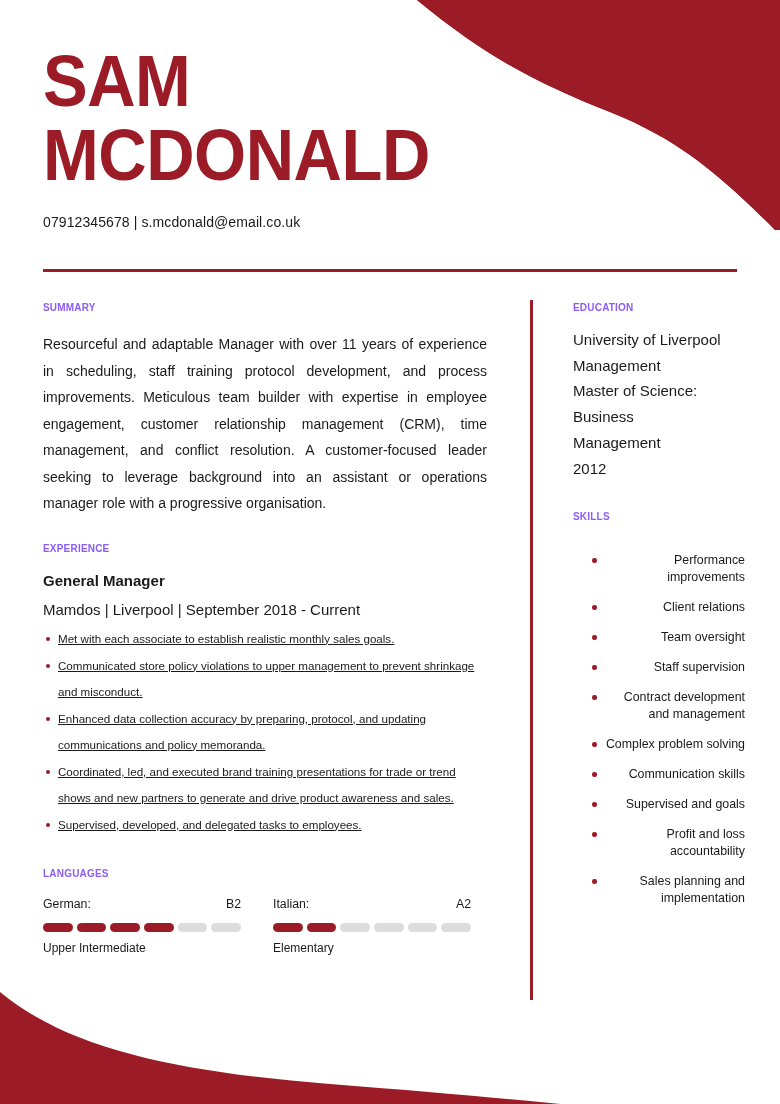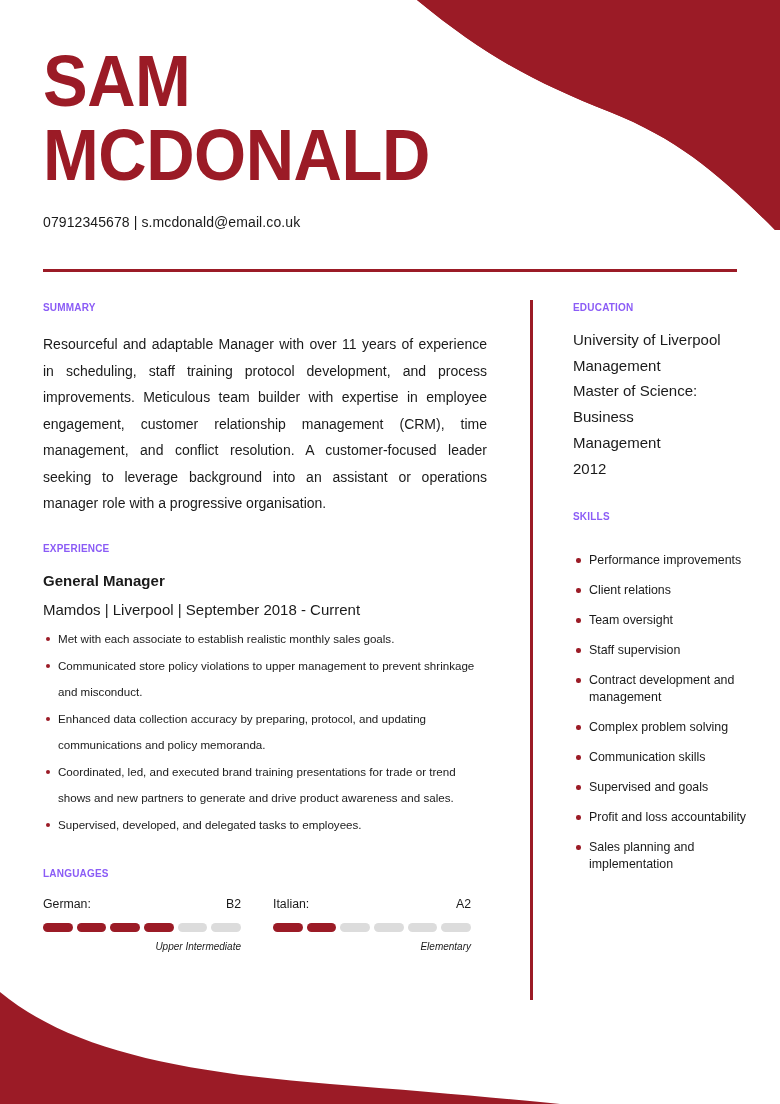--- a/index.html
+++ b/index.html
@@ -108,20 +108,21 @@
     list-style: none;
     margin: 0;
     padding: 0;
   }
   ul.bullets li {
     position: relative;
     padding-left: 15px;
     font-size: 11.6px;
     line-height: 26px;
     margin: 0 0 1px 0;
+    text-decoration: underline;
   }
   ul.bullets li::before {
     content: "";
     position: absolute;
     left: 3px;
     top: 11px;
     width: 4px;
     height: 4px;
     border-radius: 50%;
     background: #9B1B26;
@@ -129,22 +130,23 @@
 
   
   .edu-line {
     font-size: 15px;
     line-height: 25.7px;
     margin: 0;
   }
   .skills-title { margin-top: 30px; margin-bottom: 30px; }
   ul.skills {
     list-style: none;
-    margin: 0;
+    margin: 16px;
     padding: 0;
+    text-align: right;
   }
   ul.skills li {
     position: relative;
     padding-left: 16px;
     font-size: 12.4px;
     line-height: 17px;
     margin-bottom: 13px;
   }
   ul.skills li::before {
     content: "";
@@ -160,21 +162,20 @@
   
   .languages {
     position: absolute;
     left: 43px;
     top: 868px;
     width: 444px;
   }
   .lang-grid {
     display: flex;
     gap: 32px;
-    text-align: right;
   }
   .lang-item { width: 198px; }
   .lang-head {
     display: flex;
     justify-content: space-between;
     font-size: 12.3px;
     margin-bottom: 12px;
   }
   .pills {
     display: flex;
@@ -182,23 +183,22 @@
     margin-bottom: 9px;
   }
   .pill {
     width: 30px;
     height: 9px;
     border-radius: 5px;
     background: #DCDCDC;
   }
   .pill.on { background: #9B1B26; }
   .lang-level {
-    font-size: 10px;
+    font-size: 12px;
     color: #1a1a1a;
-    font-style: italic;
   }
 </style>
 </head>
 <body>
 
 <div class="page">
 
   <svg class="deco-top" viewBox="0 0 400 230" preserveAspectRatio="none">
     <path d="M 37 0 L 400 0 L 400 230 L 395 230 C 340 175 300 140 230 112 C 160 84 110 60 37 0 Z" fill="#9B1B26"></path>
     <path d="M 37 0 C 110 60 160 84 230 112 C 300 140 340 175 395 230 L 400 230 L 400 0 Z" fill="#9B1B26"></path>

